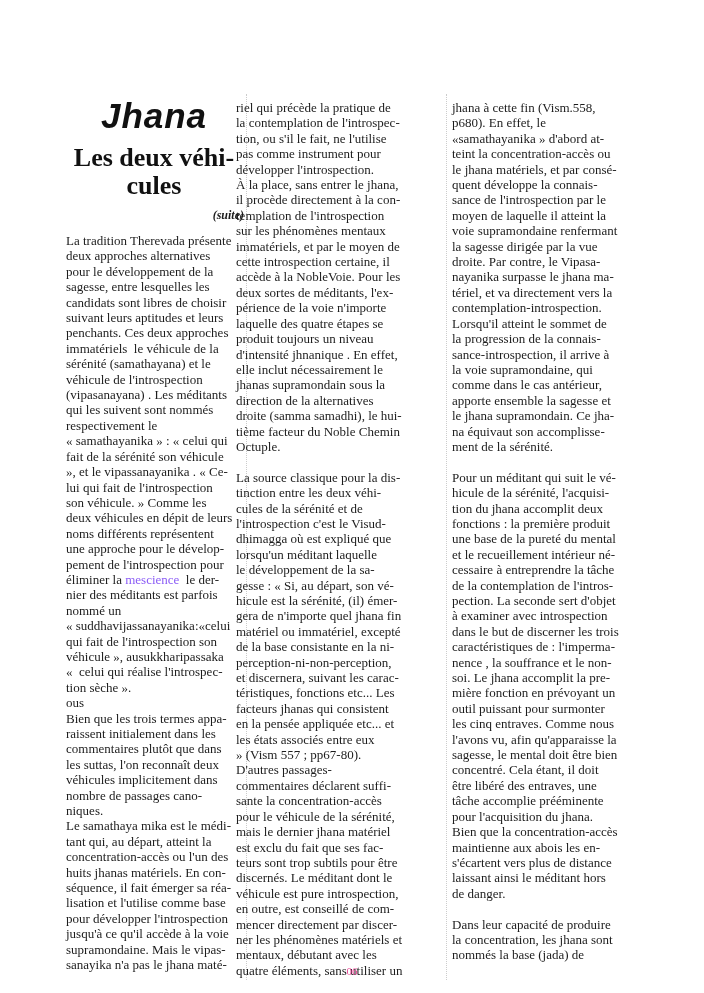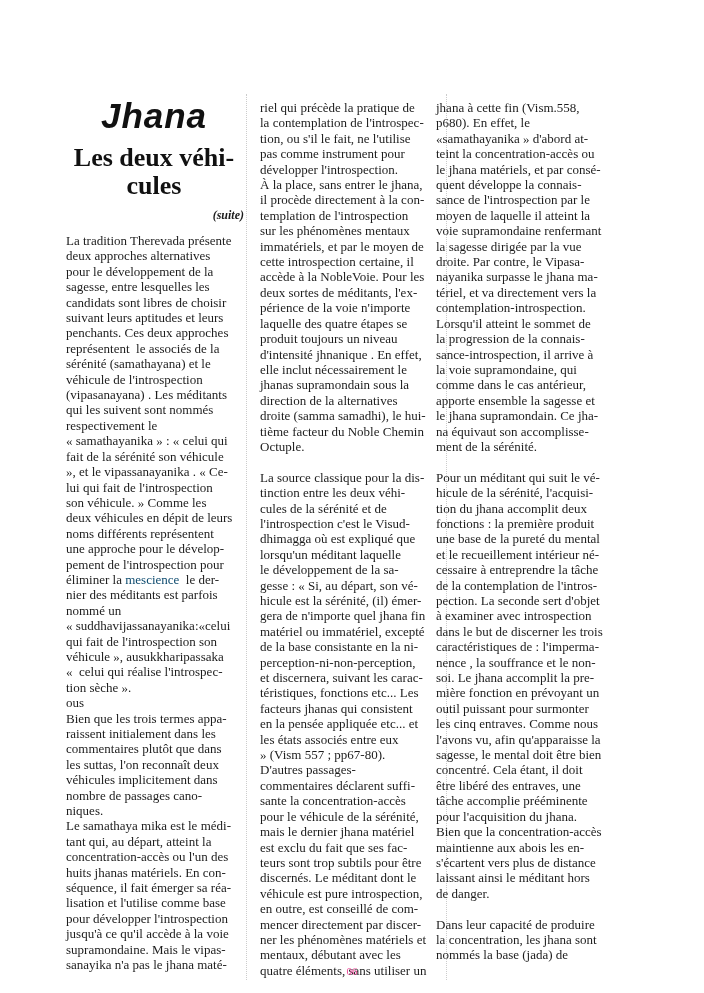--- a/index.html
+++ b/index.html
@@ -44,22 +44,22 @@
     font-style: italic;
     font-size: 12px;
     text-align: right;
   }
   .colbody {
     position: absolute;
     font-size: 13px;
     line-height: 15.4px;
   }
   #colbody-0 { left: 66px;  top: 197px; width: 178px; }
-  #colbody-1 { left: 260px; top: 64px;  width: 190px; }
-  #colbody-2 { left: 436px; top: 64px;  width: 198px; }
+  #colbody-1 { left: 236px; top: 64px;  width: 190px; }
+  #colbody-2 { left: 452px; top: 64px;  width: 198px; }
   .line {
     white-space: pre;
     min-height: 15.4px;
   }
   .vrule {
     position: absolute;
     top: 58px;
     height: 886px;
     width: 0;
     border-left: 1px dotted #cccccc;
@@ -91,36 +91,36 @@
   <div id="vrule-2" class="vrule"></div>
 
   <div id="colbody-0" class="colbody">
       <div class="line">La tradition Therevada présente</div>
       <div class="line">deux approches alternatives</div>
       <div class="line">pour le développement de la</div>
       <div class="line">sagesse, entre lesquelles les</div>
       <div class="line">candidats sont libres de choisir</div>
       <div class="line">suivant leurs aptitudes et leurs</div>
       <div class="line">penchants. Ces deux approches</div>
-      <div class="line">représentent  le associés de la</div>
+      <div class="line">immatériels  le véhicule de la</div>
       <div class="line">sérénité (samathayana) et le</div>
       <div class="line">véhicule de l'introspection</div>
       <div class="line">(vipasanayana) . Les méditants</div>
       <div class="line">qui les suivent sont nommés</div>
       <div class="line">respectivement le</div>
       <div class="line">« samathayanika » : « celui qui</div>
       <div class="line">fait de la sérénité son véhicule</div>
       <div class="line">», et le vipassanayanika . « Ce-</div>
       <div class="line">lui qui fait de l'introspection</div>
       <div class="line">son véhicule. » Comme les</div>
       <div class="line">deux véhicules en dépit de leurs</div>
       <div class="line">noms différents représentent</div>
       <div class="line">une approche pour le dévelop-</div>
       <div class="line">pement de l'introspection pour</div>
-      <div class="line">éliminer la <span style="color: #0c4a6e;">mescience</span>  le der-</div>
+      <div class="line">éliminer la <span style="color: #8b5cf6;">mescience</span>  le der-</div>
       <div class="line">nier des méditants est parfois</div>
       <div class="line">nommé un</div>
       <div class="line">« suddhavijassanayanika:«celui</div>
       <div class="line">qui fait de l'introspection son</div>
       <div class="line">véhicule », ausukkharipassaka</div>
       <div class="line">«  celui qui réalise l'introspec-</div>
       <div class="line">tion sèche ».</div>
       <div class="line">ous</div>
       <div class="line">Bien que les trois termes appa-</div>
       <div class="line">raissent initialement dans les</div>

